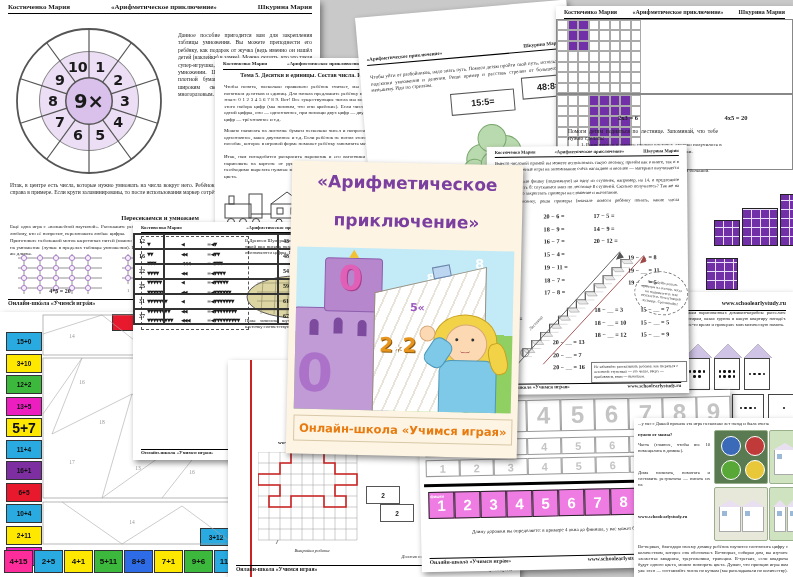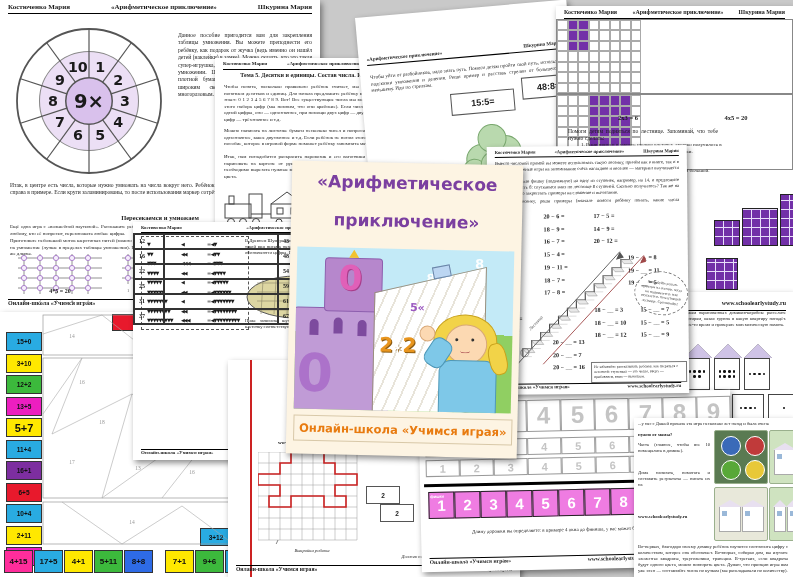--- a/index.html
+++ b/index.html
@@ -183,34 +183,34 @@
         <div class="ccell" style="width: 38px; height: 15px; background: rgb(232, 25, 44); font-size: 6.5px;"></div>
         <div class="ccell" style="width: 38px; height: 15px; background: rgb(60, 185, 60); font-size: 6.5px;">7+7</div>
         <div class="ccell" style="width: 38px; height: 15px; background: rgb(41, 171, 226); font-size: 6.5px;">13+4</div>
         <div class="ccell" style="width: 38px; height: 15px; background: rgb(46, 107, 230); font-size: 6.5px;">6+9</div>
       </div>
     <div class="abs" id="color-left-col" style="left:6px;top:20px">
         <div class="ccell" style="width: 34px; height: 17px; background: rgb(41, 171, 226); font-size: 6.5px; margin-bottom: 2.5px;">15+0</div>
         <div class="ccell" style="width: 34px; height: 17px; background: rgb(255, 232, 0); font-size: 6.5px; margin-bottom: 2.5px;">3+10</div>
         <div class="ccell" style="width: 34px; height: 17px; background: rgb(60, 185, 60); font-size: 6.5px; margin-bottom: 2.5px;">12+2</div>
         <div class="ccell" style="width: 34px; height: 17px; background: rgb(236, 30, 192); font-size: 6.5px; margin-bottom: 2.5px;">13+5</div>
-        <div class="ccell" style="width: 34px; height: 17px; background: rgb(255, 232, 0); font-size: 11px; margin-bottom: 2.5px;">5+7</div>
+        <div class="ccell" style="width: 34px; height: 17px; background: rgb(255, 232, 0); font-size: 14px; margin-bottom: 2.5px;">5+7</div>
         <div class="ccell" style="width: 34px; height: 17px; background: rgb(41, 171, 226); font-size: 6.5px; margin-bottom: 2.5px;">11+4</div>
         <div class="ccell" style="width: 34px; height: 17px; background: rgb(125, 46, 160); font-size: 6.5px; margin-bottom: 2.5px;">16+1</div>
         <div class="ccell" style="width: 34px; height: 17px; background: rgb(232, 25, 44); font-size: 6.5px; margin-bottom: 2.5px;">6+5</div>
         <div class="ccell" style="width: 34px; height: 17px; background: rgb(41, 171, 226); font-size: 6.5px; margin-bottom: 2.5px;">10+4</div>
         <div class="ccell" style="width: 34px; height: 17px; background: rgb(255, 232, 0); font-size: 6.5px; margin-bottom: 2.5px;">2+11</div>
         <div class="ccell" style="width: 34px; height: 17px; background: rgb(236, 30, 192); font-size: 6.5px; margin-bottom: 2.5px;">12+5</div>
       </div>
     <div class="abs cellrow" id="color-bottom-row" style="left:4px;top:238px">
         <div class="ccell" style="width: 27px; height: 21px; background: rgb(255, 45, 155); font-size: 8px; margin-right: 1px;">4+15</div>
-        <div class="ccell" style="width: 27px; height: 21px; background: rgb(41, 171, 226); font-size: 8px; margin-right: 1px;">17+5</div>
+        <div class="ccell" style="width: 27px; height: 21px; background: rgb(41, 171, 226); font-size: 8px; margin-right: 1px;">2+5</div>
         <div class="ccell" style="width: 27px; height: 21px; background: rgb(255, 232, 0); font-size: 8px; margin-right: 1px;">4+1</div>
         <div class="ccell" style="width: 27px; height: 21px; background: rgb(60, 185, 60); font-size: 8px; margin-right: 1px;">5+11</div>
-        <div class="ccell" style="width: 27px; height: 21px; background: rgb(46, 107, 230); font-size: 8px; margin-right: 12px;">8+8</div>
+        <div class="ccell" style="width: 27px; height: 21px; background: rgb(46, 107, 230); font-size: 8px; margin-right: 1px;">8+8</div>
         <div class="ccell" style="width: 27px; height: 21px; background: rgb(255, 232, 0); font-size: 8px; margin-right: 1px;">7+1</div>
         <div class="ccell" style="width: 27px; height: 21px; background: rgb(60, 185, 60); font-size: 8px; margin-right: 1px;">9+6</div>
         <div class="ccell" style="width: 27px; height: 21px; background: rgb(41, 171, 226); font-size: 8px; margin-right: 1px;">11+1</div>
       </div>
     <div class="abs ccell" id="color-right-cell" style="left: 200px; top: 216px; width: 30px; height: 16px; font-size: 6.5px; background: rgb(41, 171, 226);">3+12</div>
     <div class="abs" id="mesh" style="left:42px;top:2px"><svg width="188" height="232" viewBox="0 0 188 232">
           <rect x="1" y="1" width="186" height="40" fill="none" stroke="#999" stroke-width="0.7"></rect>
           <rect x="1" y="44" width="186" height="140" fill="none" stroke="#999" stroke-width="0.7"></rect>
           <rect x="1" y="188" width="186" height="42" fill="none" stroke="#999" stroke-width="0.7"></rect>
           <line x1="1" y1="20" x2="60" y2="1" stroke="#aaa" stroke-width="0.6"></line>

